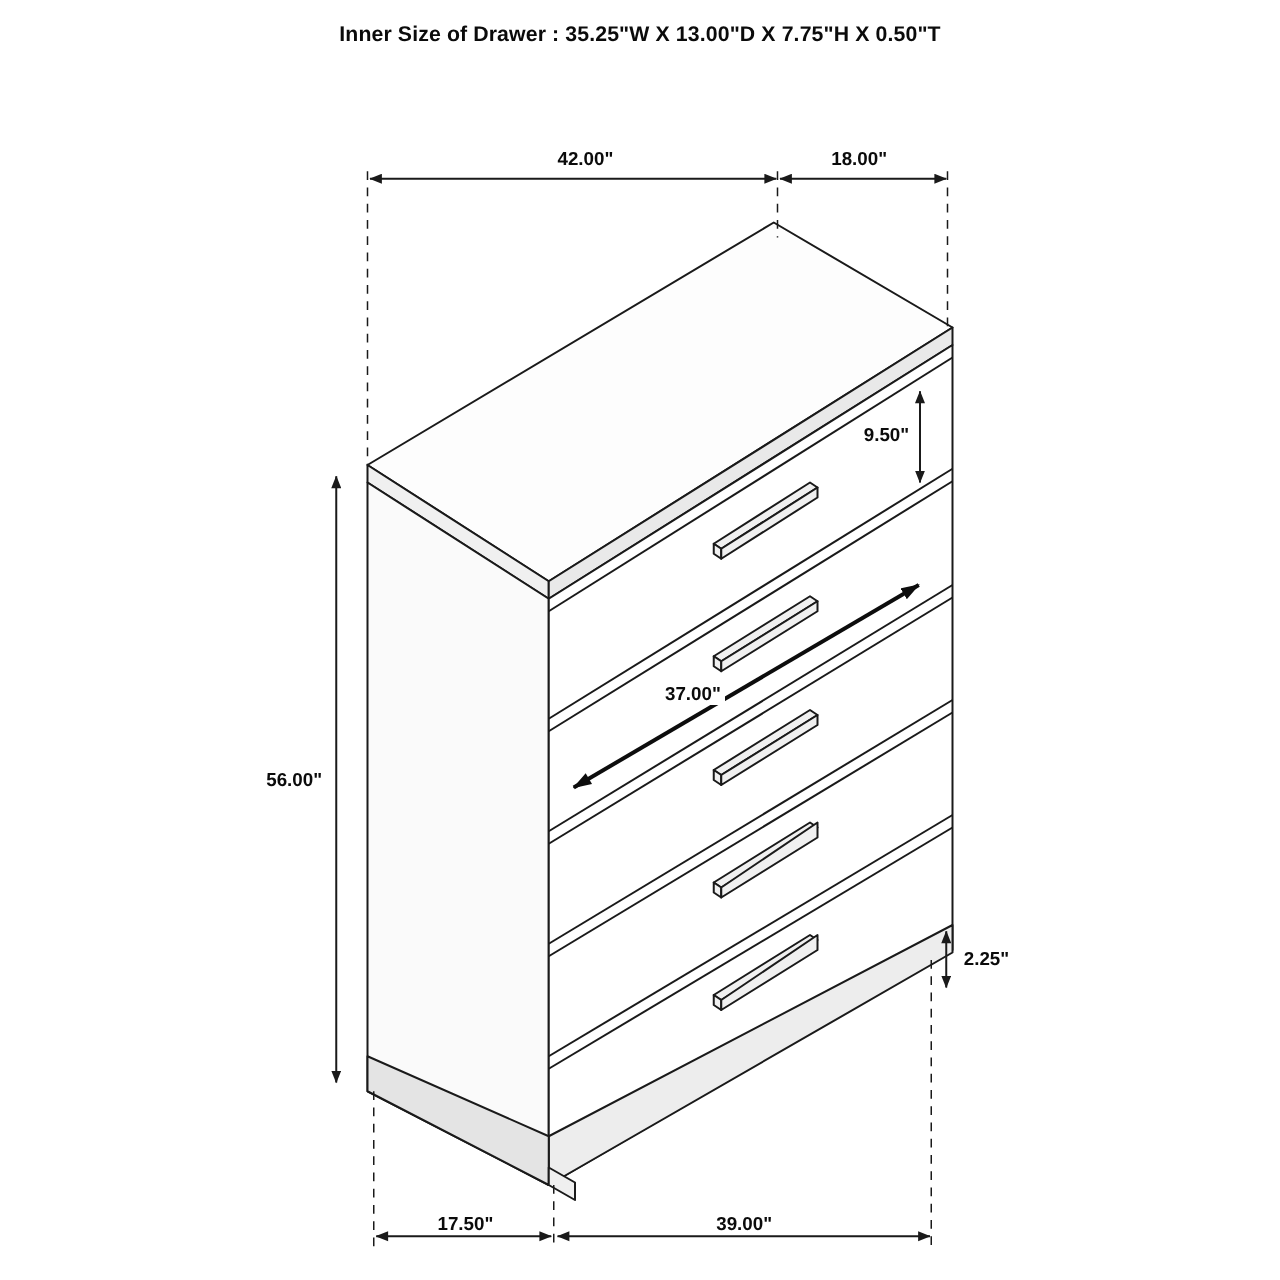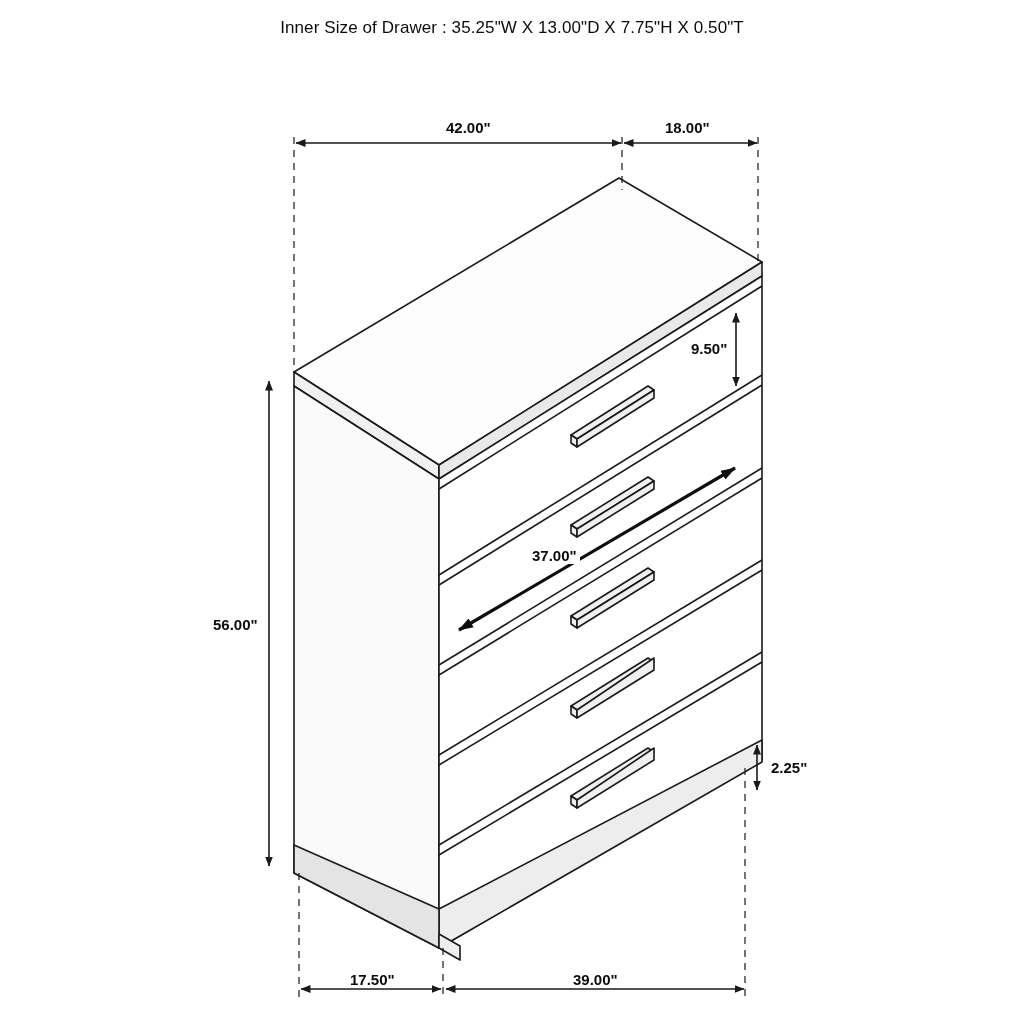--- a/index.html
+++ b/index.html
@@ -20,21 +20,21 @@
     width: 1024px;
     height: 1024px;
   }
   #title {
     position: absolute;
     top: 18px;
     left: 0;
     width: 1024px;
     text-align: center;
     font-size: 17px;
-    font-weight: normal;
+    font-weight: bold;
     letter-spacing: 0.1px;
     color: #0b0b0b;
   }
   svg#drawing {
     position: absolute;
     left: 0;
     top: 0;
   }
   .dim-label {
     position: absolute;

